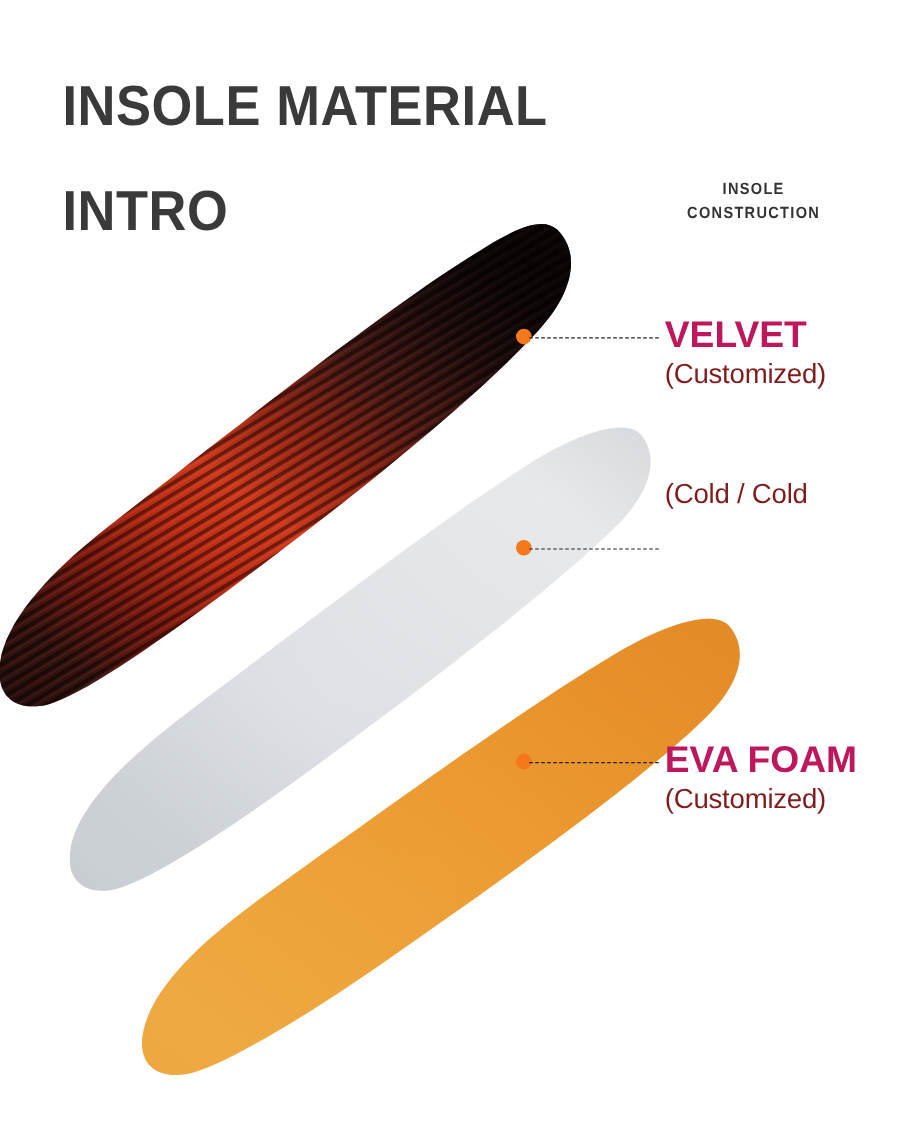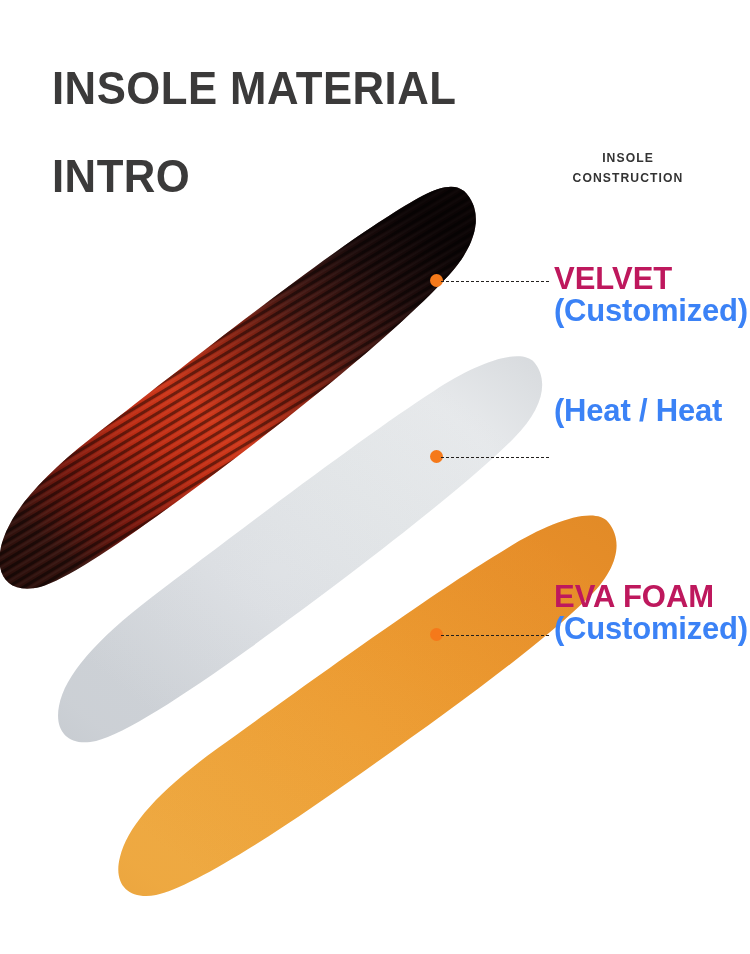--- a/index.html
+++ b/index.html
@@ -108,23 +108,23 @@
   }
   .callout-title {
     color: #be185d;
     font-weight: 700;
     font-size: 31px;
     line-height: 34px;
     letter-spacing: 0px;
     white-space: nowrap;
   }
   .callout-sub {
-    color: #3b82f6;
-    font-weight: 700;
-    font-size: 31px;
+    color: #7f1d1d;
+    font-weight: 400;
+    font-size: 23px;
     line-height: 30px;
     letter-spacing: -0.2px;
     white-space: nowrap;
   }
 </style>
 </head>
 <body>
 
 <div id="canvas">
 
@@ -256,26 +256,26 @@
     <div class="callout-text" style="left:538px; top:262px;">
       <div class="callout-title">VELVET</div>
       <div class="callout-sub">(Customized)</div>
     </div>
   </div>
 
   <div class="callout">
     <span class="callout-dot" style="left:414px; top:450px;"></span>
     <span class="callout-line" style="left:425px; top:457px; width:108px;"></span>
     <div class="callout-text" style="left:538px; top:396px;">
-      <div class="callout-sub">(Heat / Heat</div>
+      <div class="callout-sub">(Cold / Cold</div>
     </div>
   </div>
 
   <div class="callout">
     <span class="callout-dot" style="left:414px; top:628px;"></span>
     <span class="callout-line" style="left:425px; top:635px; width:108px;"></span>
-    <div class="callout-text" style="left:538px; top:580px;">
+    <div class="callout-text" style="left:538px; top:616px;">
       <div class="callout-title">EVA FOAM</div>
       <div class="callout-sub">(Customized)</div>
     </div>
   </div>
 
 </div>
 
 </body></html>

